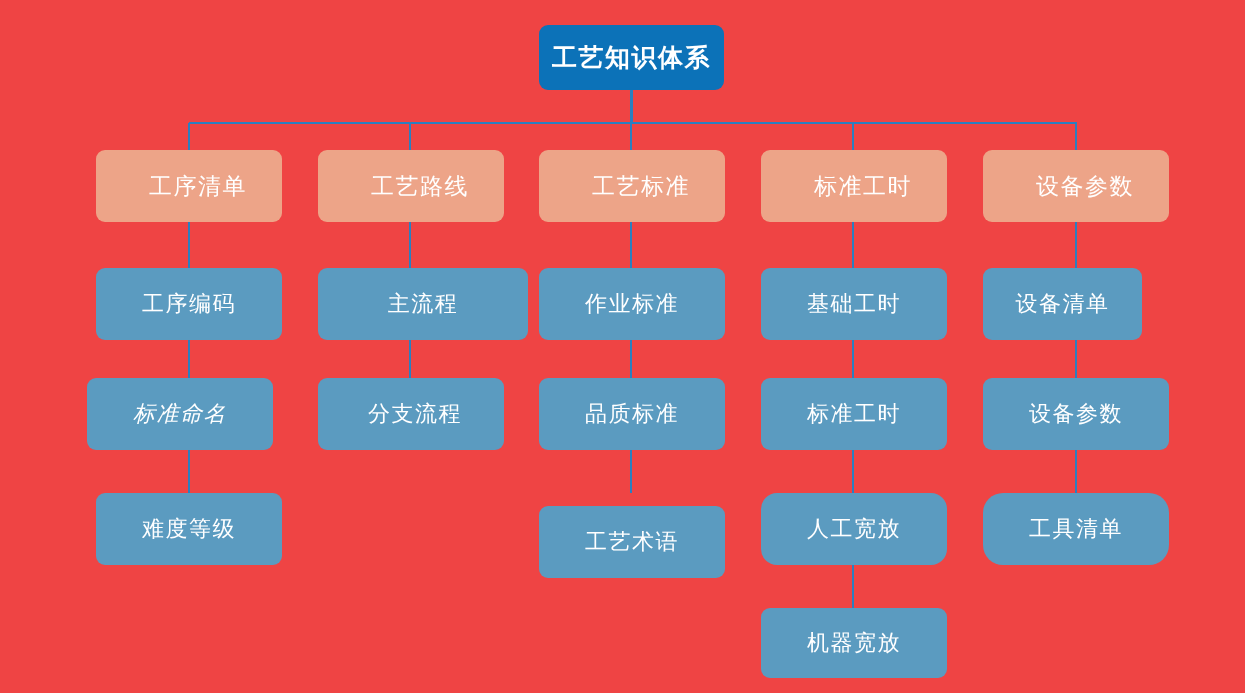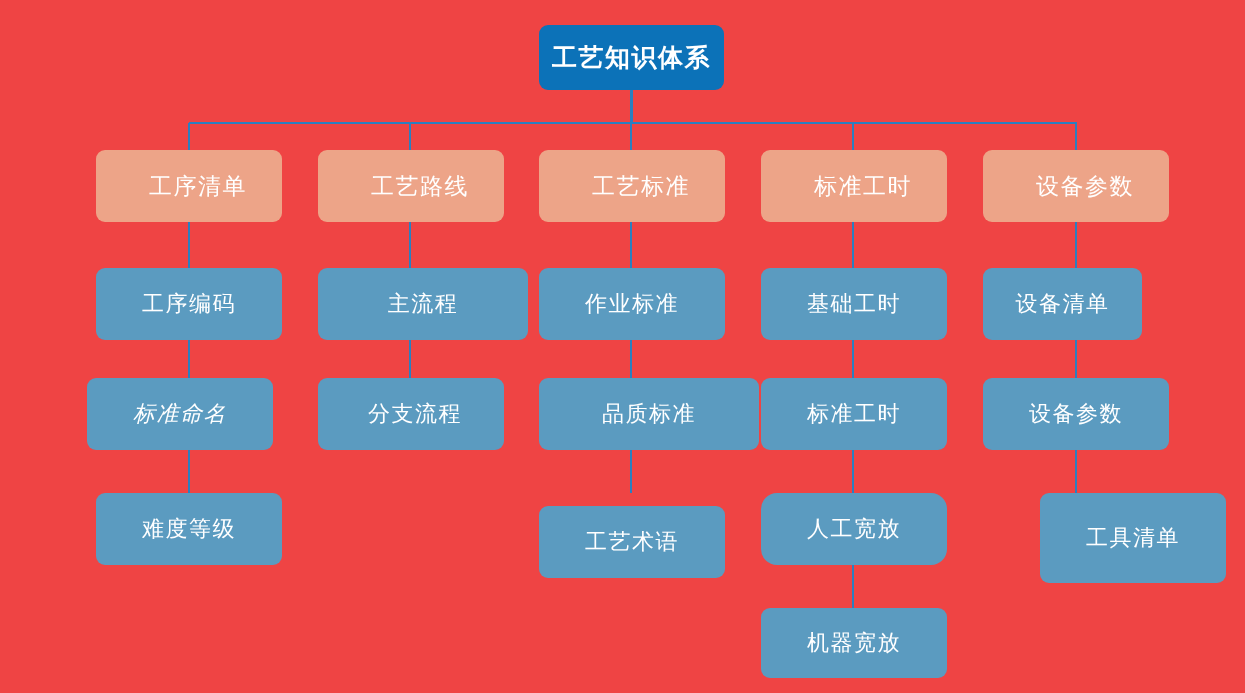--- a/index.html
+++ b/index.html
@@ -88,25 +88,25 @@
       <div class="node node-root" style="left: 539px; top: 25px; width: 185px; height: 65px;">工艺知识体系</div>
       <div class="node node-l2" style="left: 96px; top: 150px; width: 186px; height: 72px;">工序清单</div>
       <div class="node node-l3" style="left: 96px; top: 268px; width: 186px; height: 72px;">工序编码</div>
       <div class="node node-l3" style="left: 87px; top: 378px; width: 186px; height: 72px; font-style: italic;">标准命名</div>
       <div class="node node-l3" style="left: 96px; top: 493px; width: 186px; height: 72px;">难度等级</div>
       <div class="node node-l2" style="left: 318px; top: 150px; width: 186px; height: 72px;">工艺路线</div>
       <div class="node node-l3" style="left: 318px; top: 268px; width: 210px; height: 72px;">主流程</div>
       <div class="node node-l3" style="left: 318px; top: 378px; width: 186px; height: 72px; padding-left: 8px;">分支流程</div>
       <div class="node node-l2" style="left: 539px; top: 150px; width: 186px; height: 72px;">工艺标准</div>
       <div class="node node-l3" style="left: 539px; top: 268px; width: 186px; height: 72px;">作业标准</div>
-      <div class="node node-l3" style="left: 539px; top: 378px; width: 220px; height: 72px;">品质标准</div>
+      <div class="node node-l3" style="left: 539px; top: 378px; width: 186px; height: 72px;">品质标准</div>
       <div class="node node-l3" style="left: 539px; top: 493px; width: 186px; height: 72px; margin-top: 13px;">工艺术语</div>
       <div class="node node-l2" style="left: 761px; top: 150px; width: 186px; height: 72px;">标准工时</div>
       <div class="node node-l3" style="left: 761px; top: 268px; width: 186px; height: 72px;">基础工时</div>
       <div class="node node-l3" style="left: 761px; top: 378px; width: 186px; height: 72px;">标准工时</div>
       <div class="node node-l3" style="left: 761px; top: 493px; width: 186px; height: 72px; border-radius: 16px;">人工宽放</div>
       <div class="node node-l3" style="left: 761px; top: 608px; width: 186px; height: 70px;">机器宽放</div>
       <div class="node node-l2" style="left: 983px; top: 150px; width: 186px; height: 72px;">设备参数</div>
       <div class="node node-l3" style="left: 983px; top: 268px; width: 159px; height: 72px;">设备清单</div>
       <div class="node node-l3" style="left: 983px; top: 378px; width: 186px; height: 72px;">设备参数</div>
-      <div class="node node-l3" style="left: 1040px; top: 493px; width: 186px; height: 90px;">工具清单</div>
+      <div class="node node-l3" style="left: 983px; top: 493px; width: 186px; height: 72px; border-radius: 20px;">工具清单</div>
     </div>
 </div>
 
 </body></html>

